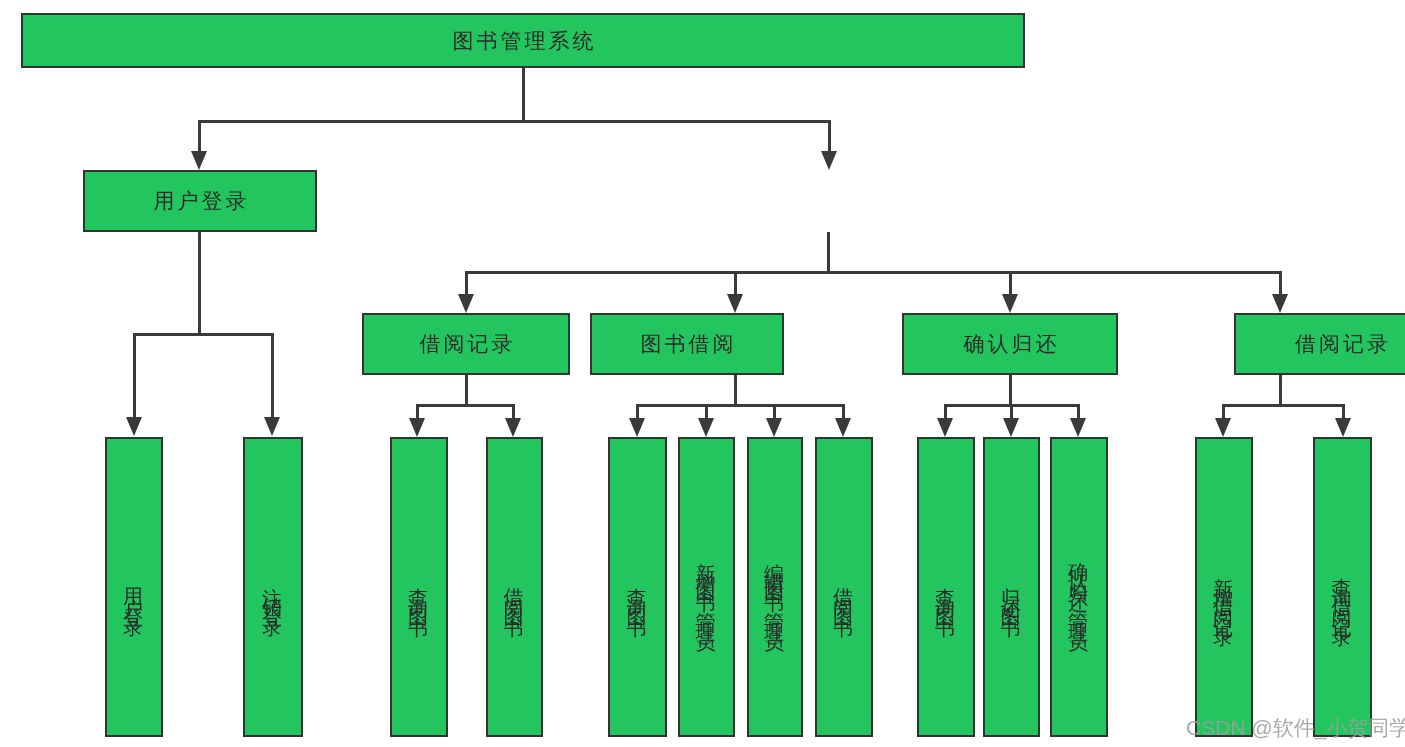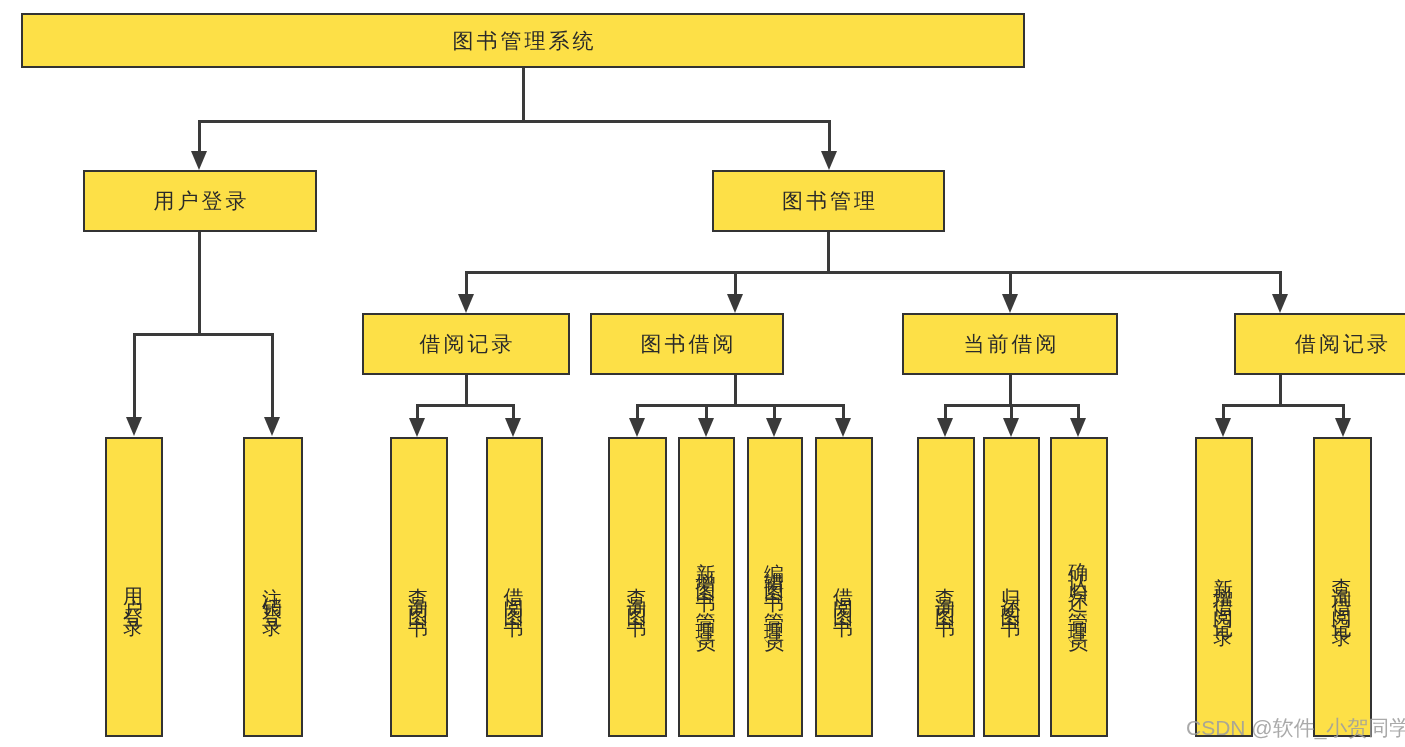--- a/index.html
+++ b/index.html
@@ -2,21 +2,21 @@
 <html><head>
 <meta charset="utf-8">
 <style>
   html,body { margin:0; padding:0; background:#ffffff; }
   #canvas {
     position:relative; width:1405px; height:747px;
     background:#ffffff; overflow:hidden;
     font-family:"Liberation Sans","DejaVu Sans",sans-serif;
   }
   .box {
-    position:absolute; background:#fde047;
+    position:absolute; background:#22c55e;
     border:2.5px solid #333333; box-sizing:border-box;
     display:flex; align-items:center; justify-content:center;
     z-index:2;
   }
   .hl {
     font-size:21px; letter-spacing:3px; padding-left:3px;
     color:#2a2a2a; white-space:nowrap;
   }
   .vl {
     writing-mode:vertical-rl; text-orientation:mixed;
@@ -46,23 +46,20 @@
   <div class="ln" style="left:521.5px;top:68px;width:3px;height:52px;"></div>
   <div class="ln" style="left:197.5px;top:120px;width:633px;height:3px;"></div>
   <div class="ln" style="left:197.5px;top:120px;width:3px;height:33px;"></div>
   <div class="ah" style="left:191px;top:151px;"></div>
   <div class="ln" style="left:827.5px;top:120px;width:3px;height:33px;"></div>
   <div class="ah" style="left:821px;top:151px;"></div>
 
   <div class="box" style="left:83px;top:170px;width:234px;height:62px;">
     <span class="hl">用户登录</span>
   </div>
-  <div class="box" style="left:712px;top:170px;width:233px;height:62px;">
-    <span class="hl">图书管理</span>
-  </div>
 
   <div class="ln" style="left:197.5px;top:232px;width:3px;height:104px;"></div>
   <div class="ln" style="left:132.5px;top:333px;width:141px;height:3px;"></div>
   <div class="ln" style="left:132.5px;top:333px;width:3px;height:84px;"></div>
   <div class="ah" style="left:126px;top:417px;"></div>
   <div class="ln" style="left:270.5px;top:333px;width:3px;height:84px;"></div>
   <div class="ah" style="left:264px;top:417px;"></div>
 
   <div class="ln" style="left:826.5px;top:232px;width:3px;height:42px;"></div>
   <div class="ln" style="left:464.5px;top:271px;width:817px;height:3px;"></div>
@@ -75,21 +72,21 @@
   <div class="ln" style="left:1278.5px;top:271px;width:3px;height:24px;"></div>
   <div class="ah" style="left:1272px;top:294px;"></div>
 
   <div class="box" style="left:362px;top:313px;width:208px;height:62px;">
     <span class="hl">借阅记录</span>
   </div>
   <div class="box" style="left:590px;top:313px;width:194px;height:62px;">
     <span class="hl">图书借阅</span>
   </div>
   <div class="box" style="left:902px;top:313px;width:216px;height:62px;">
-    <span class="hl">当前借阅</span>
+    <span class="hl">确认归还</span>
   </div>
   <div class="box" style="left:1234px;top:313px;width:215px;height:62px;">
     <span class="hl">借阅记录</span>
   </div>
 
   <div class="ln" style="left:464.5px;top:375px;width:3px;height:31px;"></div>
   <div class="ln" style="left:415.5px;top:404px;width:99px;height:3px;"></div>
   <div class="ln" style="left:415.5px;top:404px;width:3px;height:15px;"></div>
   <div class="ah" style="left:409px;top:418px;"></div>
   <div class="ln" style="left:511.5px;top:404px;width:3px;height:15px;"></div>

